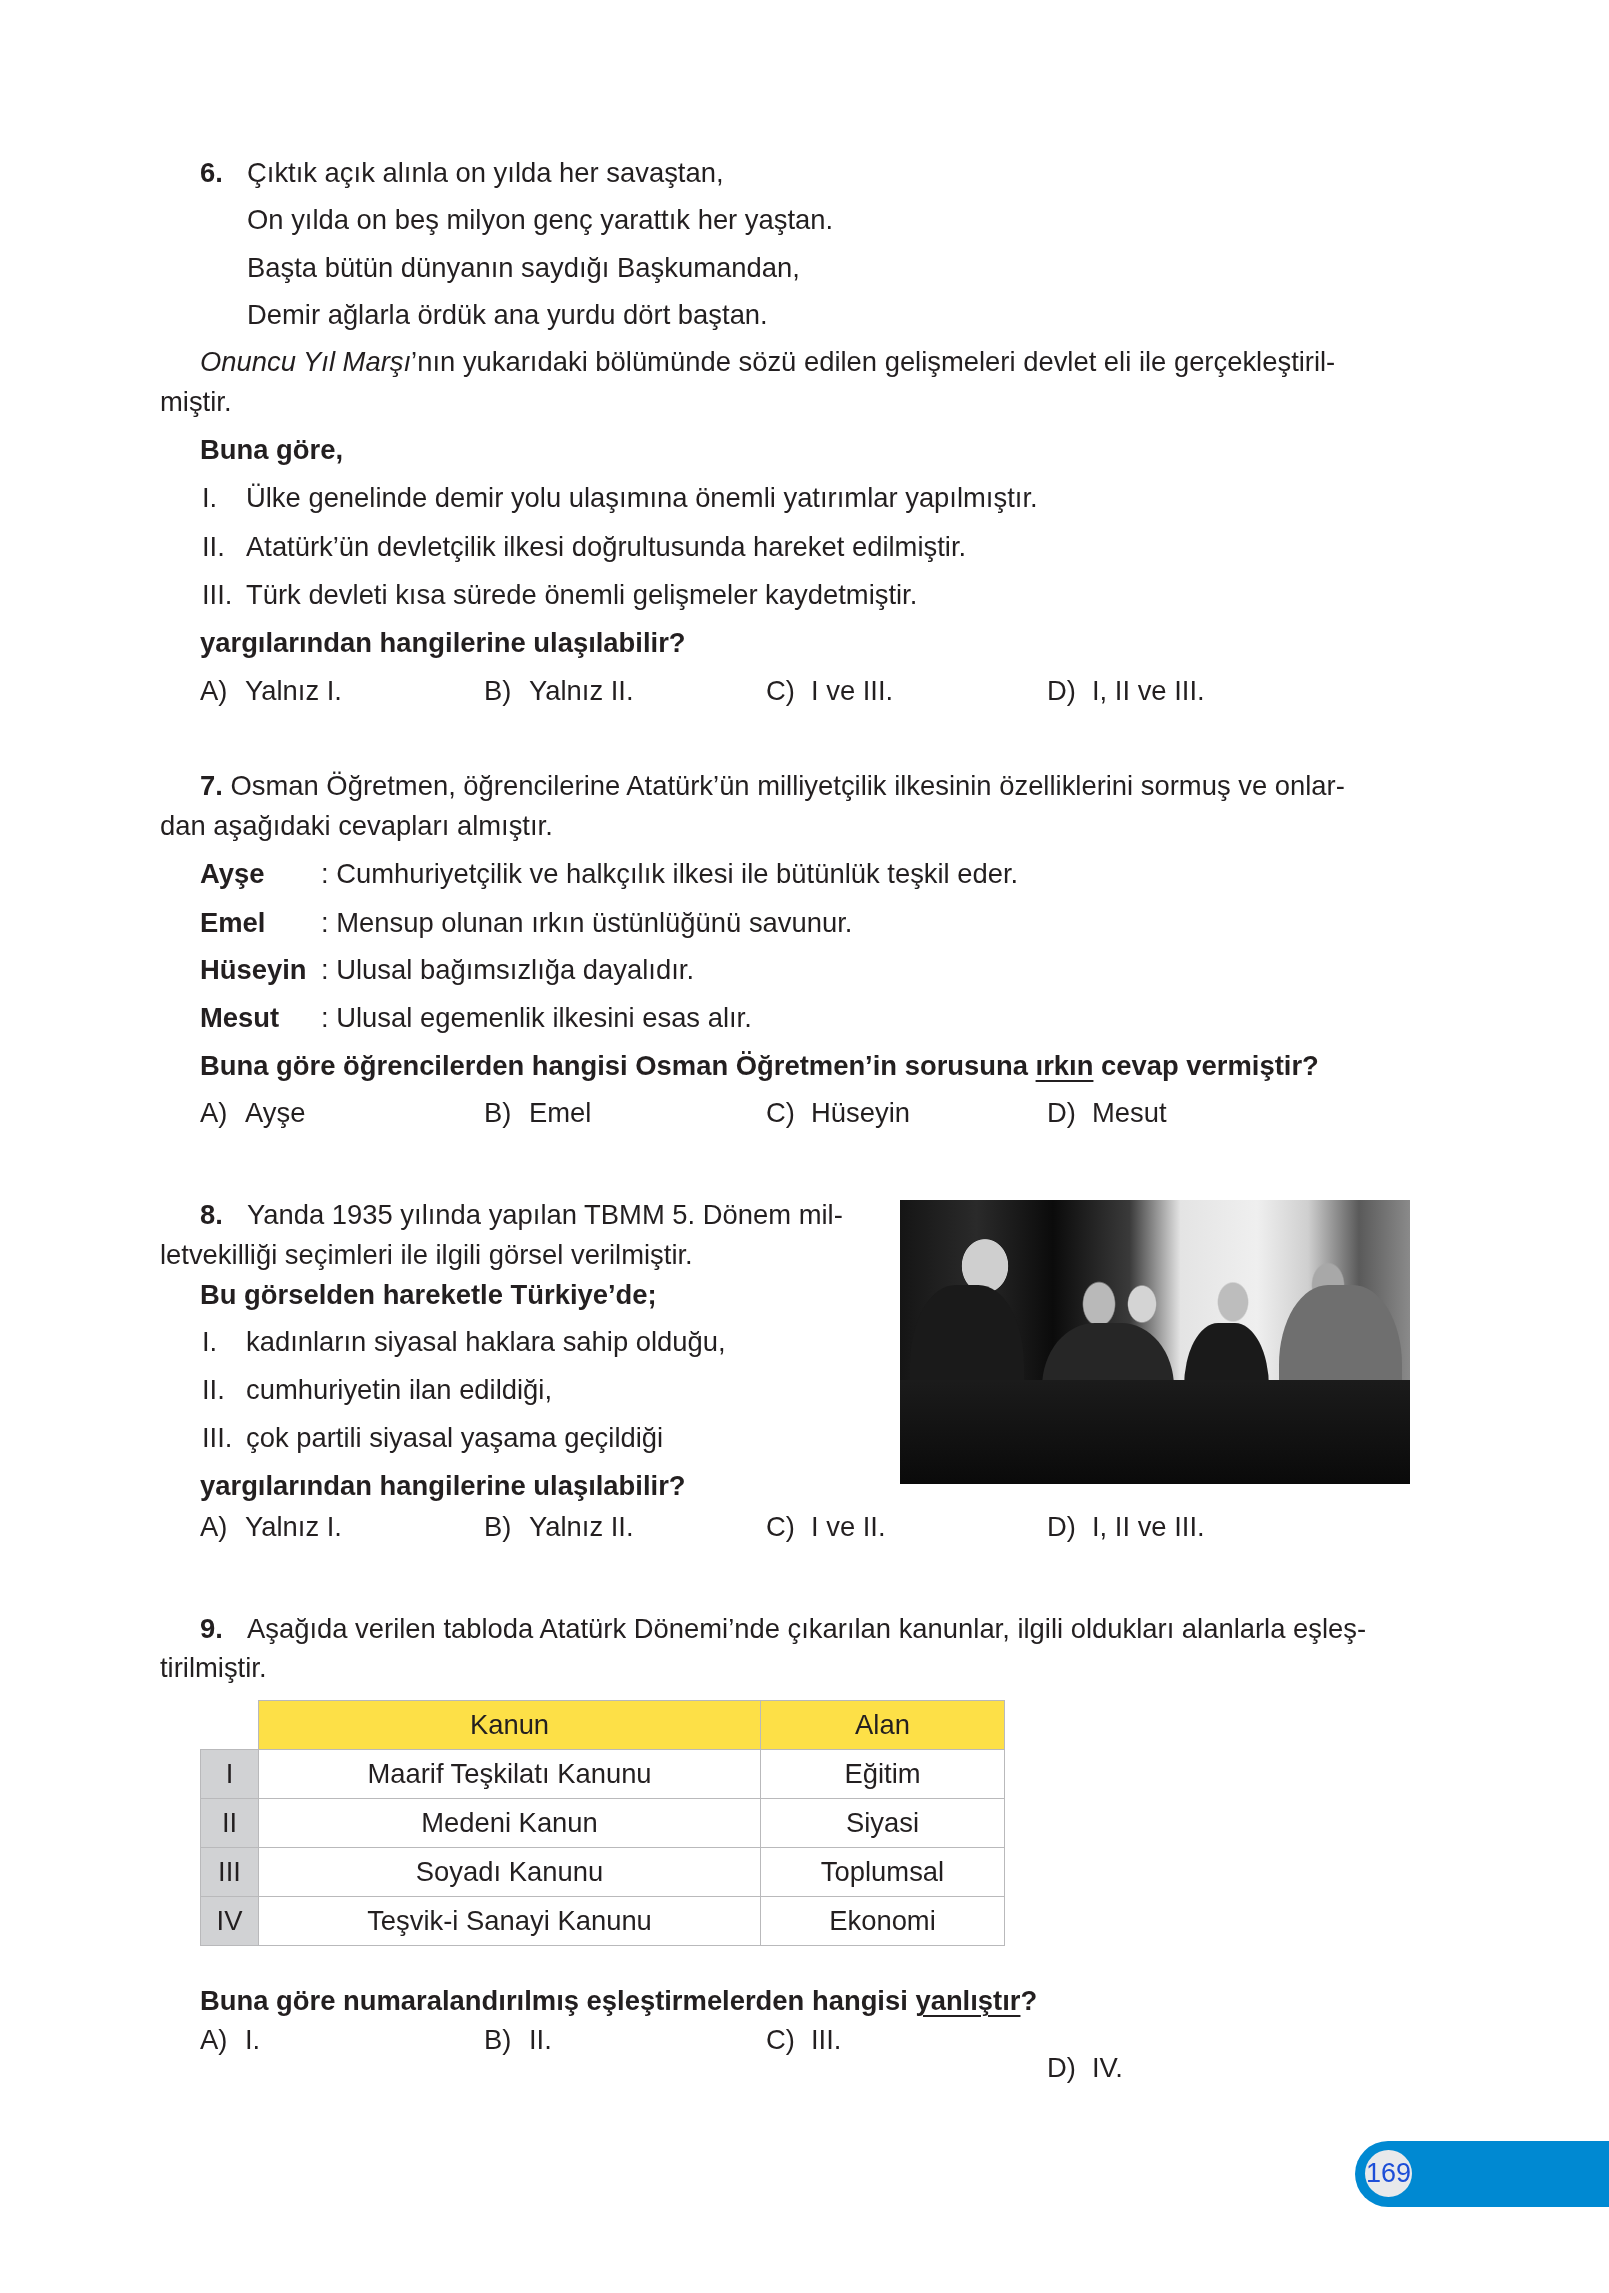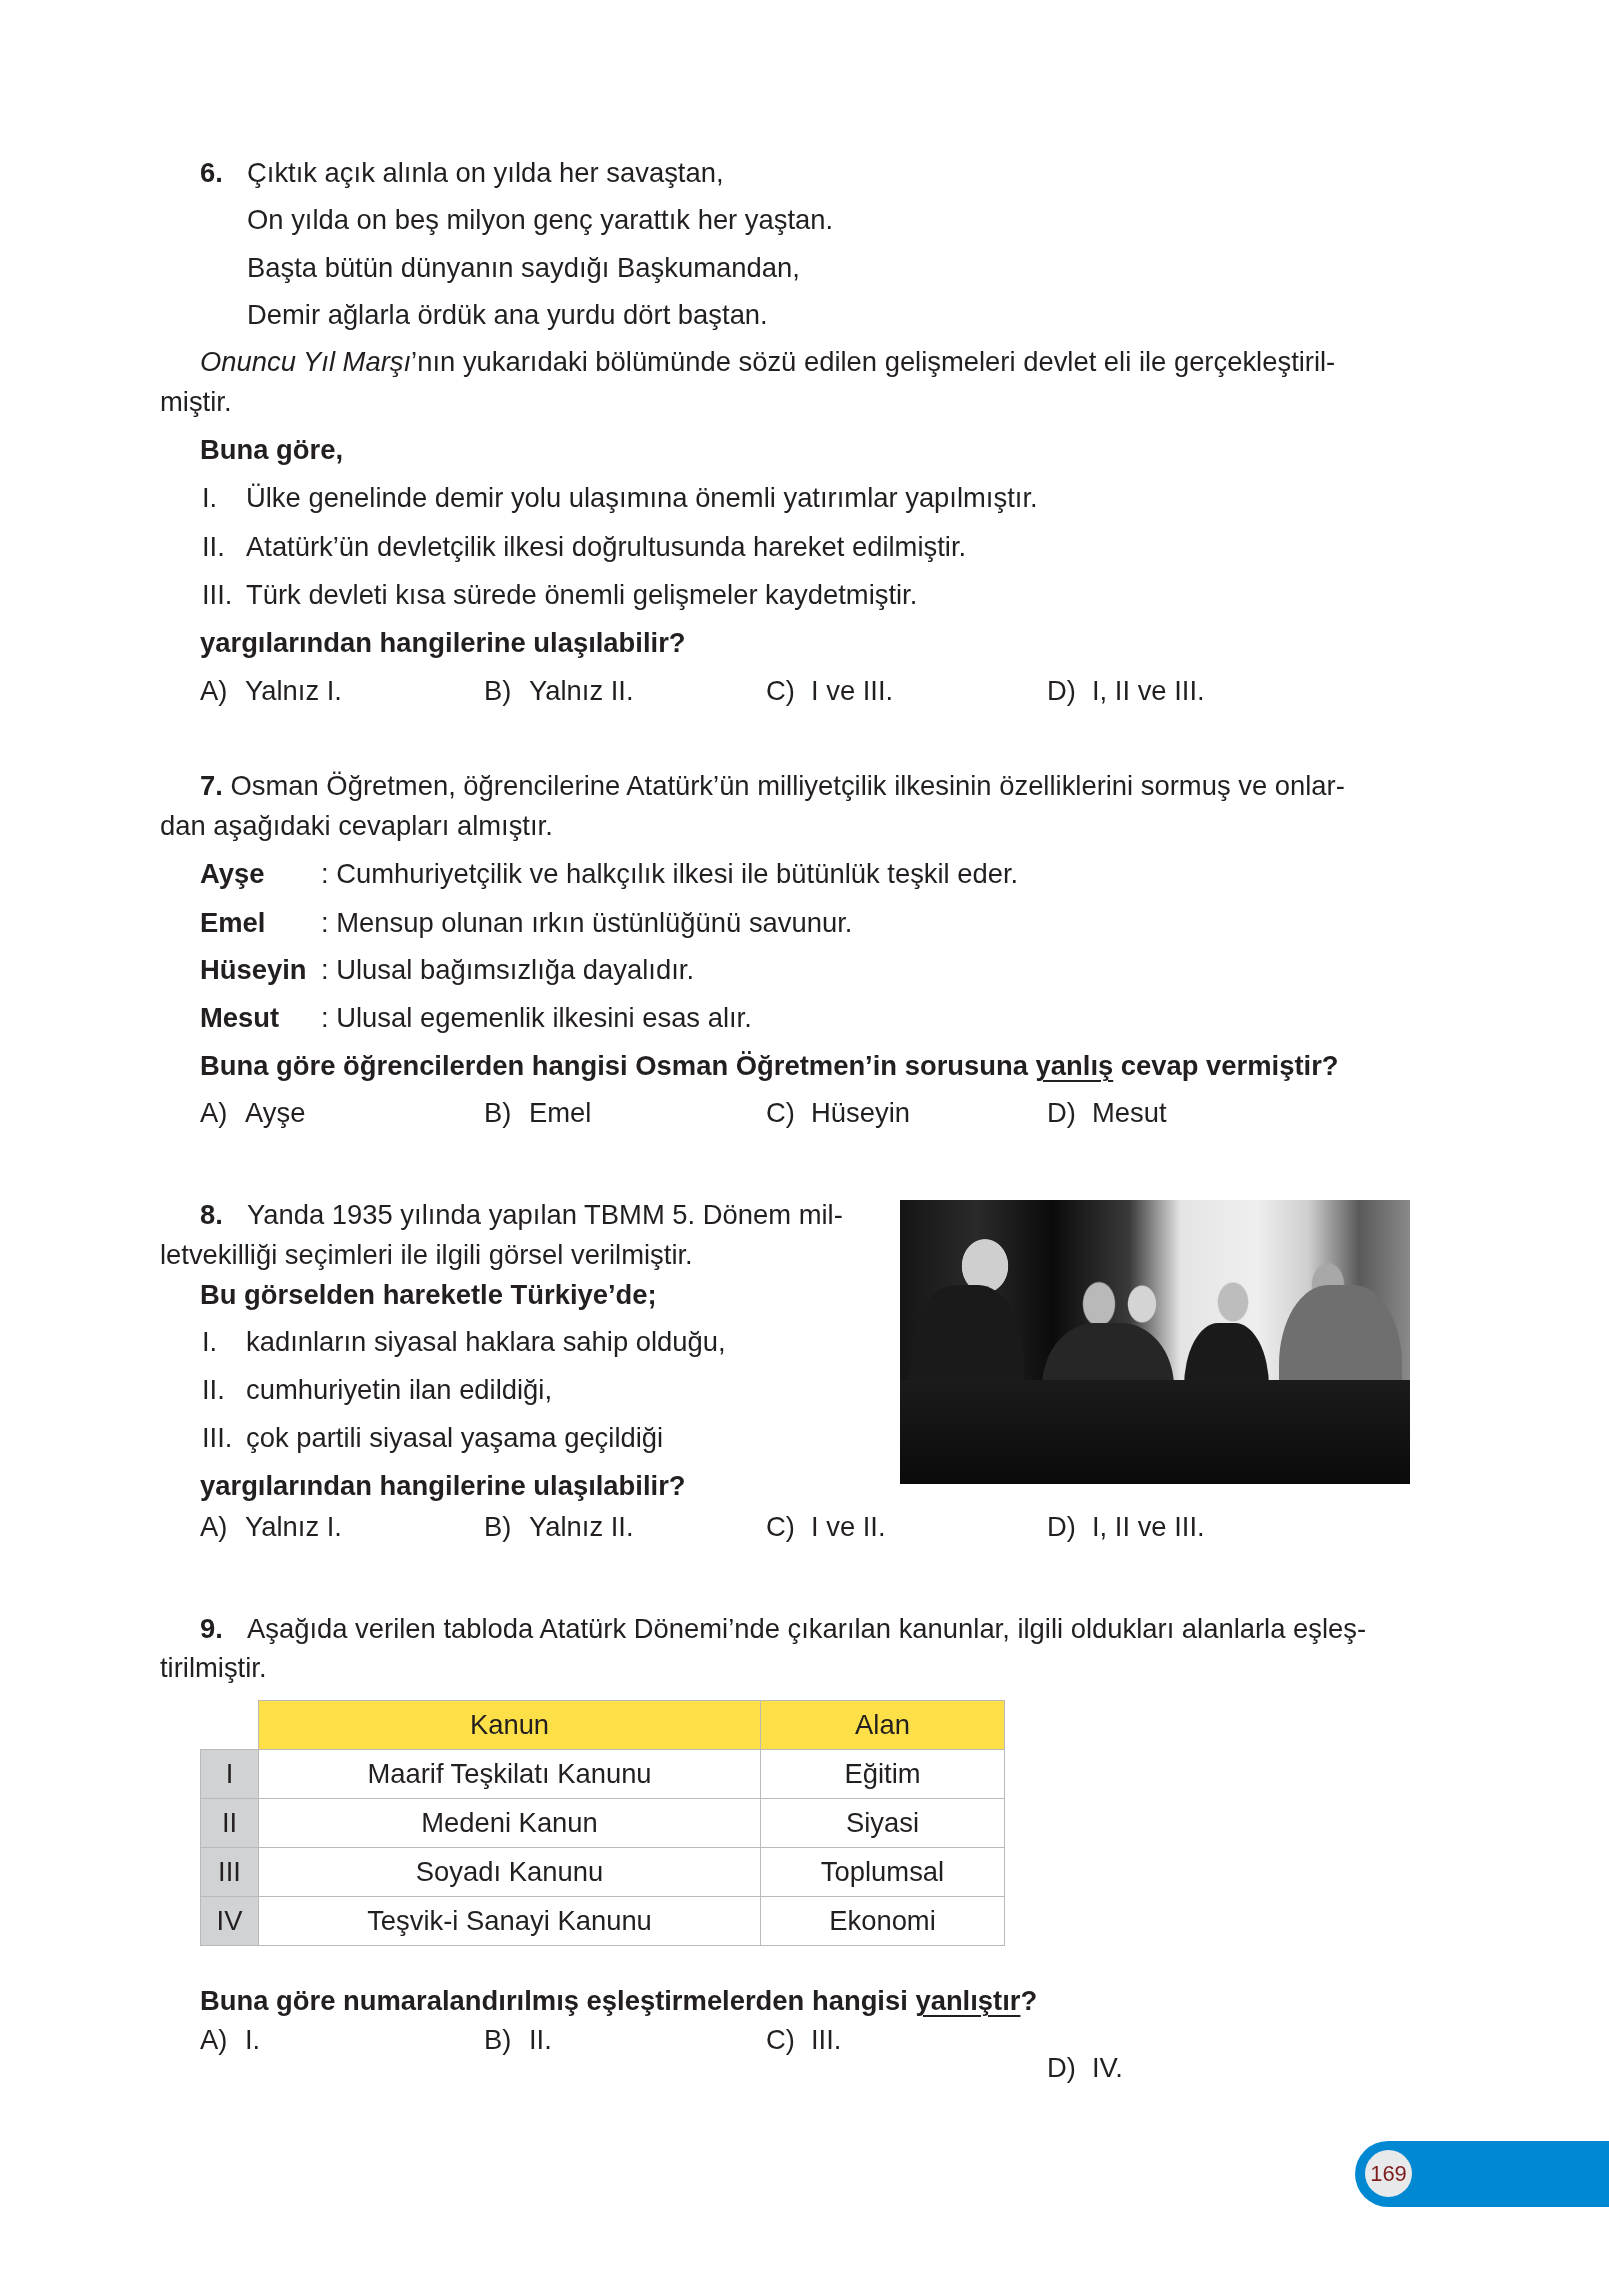--- a/index.html
+++ b/index.html
@@ -47,21 +47,21 @@
   table.laws td.k { width: 501px; }
   table.laws td.a { width: 243px; margin-left: 31px; }
   table.laws th.blank { background: #ffffff; border: none; border-right: 1.9px solid #b9b9bb; }
   
   .band {
     position: absolute; left: 1355px; top: 2141px; width: 255px; height: 66px;
     background: #0089d2; border-radius: 33px 0 0 33px;
   }
   .pnum {
     position: absolute; left: 1365px; top: 2150px; width: 47px; height: 47px; border-radius: 50%;
-    background: #e8e9eb; font-size: 22px; line-height: 47px; text-align: center; color: #7f1d1d;
+    background: #e8e9eb; font-size: 27px; line-height: 47px; text-align: center; color: #1d4ed8;
   }
 </style>
 </head>
 <body>
 
 <div>
   <div class="abs t" style="left:200px; top:156px;">
     <span class="num" style="display:inline-block;width:47px;">6.</span><span>Çıktık açık alınla on yılda her savaştan,</span>
   </div>
   <div class="abs t" style="left:247px; top:203px;">On yılda on beş milyon genç yarattık her yaştan.</div>
@@ -96,21 +96,21 @@
     <span class="num">7.</span><span> Osman Öğretmen, öğrencilerine Atatürk’ün milliyetçilik ilkesinin özelliklerini sormuş ve onlar-</span>
   </div>
   <div class="abs t" style="left:160px; top:809px;">dan aşağıdaki cevapları almıştır.</div>
 
   <div class="abs t" style="left:200px; top:857px;"><span class="q7name">Ayşe</span><span>: Cumhuriyetçilik ve halkçılık ilkesi ile bütünlük teşkil eder.</span></div>
   <div class="abs t" style="left:200px; top:906px;"><span class="q7name">Emel</span><span>: Mensup olunan ırkın üstünlüğünü savunur.</span></div>
   <div class="abs t" style="left:200px; top:953px;"><span class="q7name">Hüseyin</span><span>: Ulusal bağımsızlığa dayalıdır.</span></div>
   <div class="abs t" style="left:200px; top:1001px;"><span class="q7name">Mesut</span><span>: Ulusal egemenlik ilkesini esas alır.</span></div>
 
   <div class="abs t b" style="left:200px; top:1049px;">
-    <span>Buna göre öğrencilerden hangisi Osman Öğretmen’in sorusuna </span><span class="u">yanlış</span><span> cevap vermiştir?</span>
+    <span>Buna göre öğrencilerden hangisi Osman Öğretmen’in sorusuna </span><span class="u">ırkın</span><span> cevap vermiştir?</span>
   </div>
 
   <div class="opt" style="left:200px; top:1096px;"><span class="l">A)</span><span>Ayşe</span></div>
   <div class="opt" style="left:484px; top:1096px;"><span class="l">B)</span><span>Emel</span></div>
   <div class="opt" style="left:766px; top:1096px;"><span class="l">C)</span><span>Hüseyin</span></div>
   <div class="opt" style="left:1047px; top:1096px;"><span class="l">D)</span><span>Mesut</span></div>
 </div>
 
 <div>
   <div class="abs t" style="left:200px; top:1198px;">

